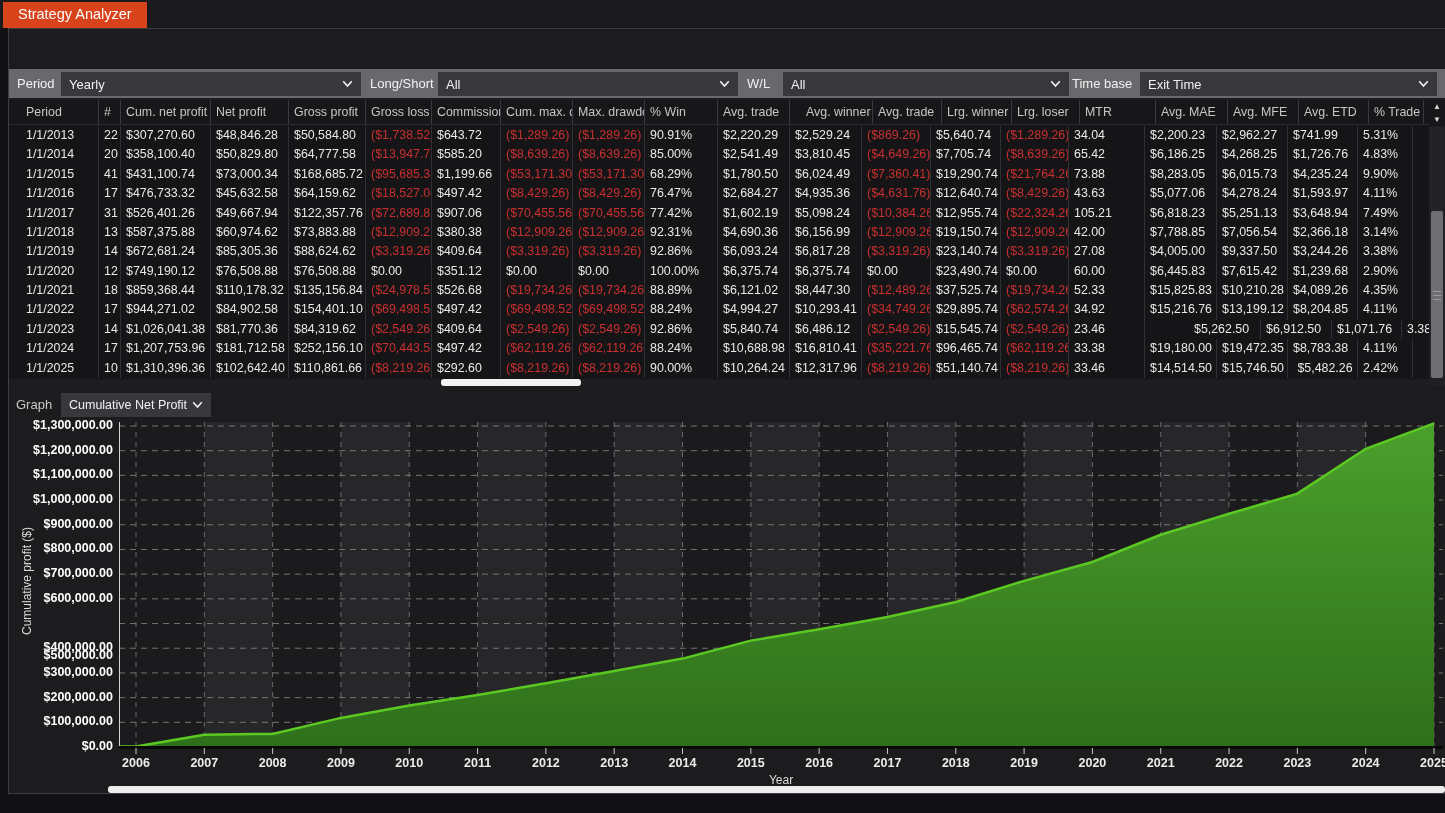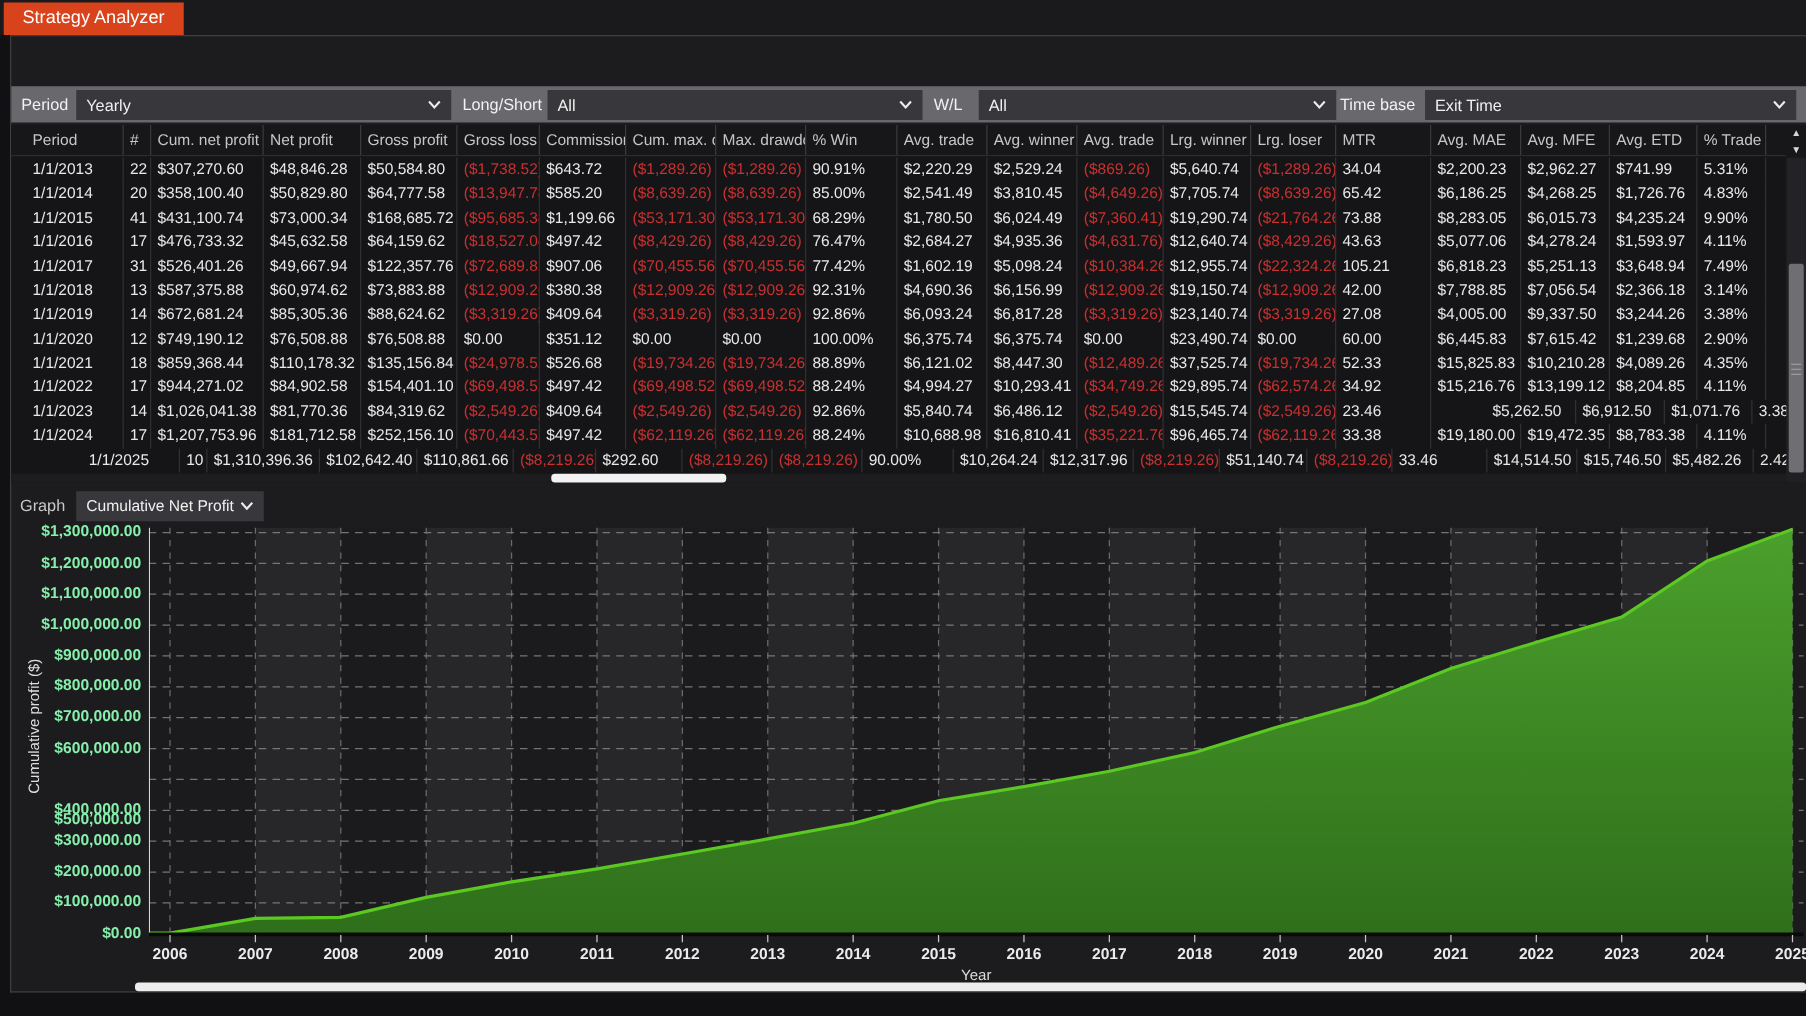--- a/index.html
+++ b/index.html
@@ -59,21 +59,21 @@
   .t-hthumb { position:absolute; left:432px; top:0; width:140px; height:7px; background:#f2f2f2; border-radius:3px; }
 
   
   .graph-row { position:absolute; left:0; top:361px; width:100%; height:30px; }
   .graph-row .lbl { position:absolute; left:7px; top:7px; }
   .dd-graph { left:52px; top:3px; width:150px; font-size:12.5px; }
 
   
   .ychart-label { position:absolute; left:-52px; top:545px; width:140px; color:#dcdcdc; font-size:12px;
                   transform:rotate(-90deg); transform-origin:center; text-align:center; }
-  .ytick { position:absolute; color:#86efac; font-size:12.5px; font-weight:600; width:92px; text-align:right; }
+  .ytick { position:absolute; color:#ffffff; font-size:12.5px; font-weight:600; width:92px; text-align:right; }
   .plot-wrap { position:absolute; left:110px; top:393px; width:1324px; height:332px; }
   .xtick { position:absolute; color:#ececec; font-size:12.5px; font-weight:600; width:64px; text-align:center; top:727px; }
   .xaxis-label { position:absolute; left:110px; top:744px; width:1324px; text-align:center; color:#dcdcdc; font-size:12px; }
   .c-hscroll { position:absolute; left:99px; top:757px; width:1337px; height:7px; background:#1d1d20; }
   .c-hthumb { position:absolute; left:0; top:0; width:100%; height:7px; background:#ededed; border-radius:3px; }
 
   
   .bottom-bar { position:absolute; left:0; top:795px; width:1445px; height:18px; background:#131315;
                 display:flex; align-items:center; }
   .bb-div1 { width:1px; height:14px; background:#3a3a3e; margin-left:26px; }
@@ -131,21 +131,21 @@
           <div class="th" style="width: 22px;">#</div>
           <div class="th" style="width: 90px;">Cum. net profit</div>
           <div class="th" style="width: 78px;">Net profit</div>
           <div class="th" style="width: 77px;">Gross profit</div>
           <div class="th" style="width: 66px;">Gross loss</div>
           <div class="th" style="width: 69px;">Commission</div>
           <div class="th" style="width: 72px;">Cum. max. drawdown</div>
           <div class="th" style="width: 72px;">Max. drawdown</div>
           <div class="th" style="width: 73px;">% Win</div>
           <div class="th" style="width: 72px;">Avg. trade</div>
-          <div class="th" style="width: 72px;">Avg. winner</div>
+          <div class="th" style="width: 72px; margin-left: 11px;">Avg. winner</div>
           <div class="th" style="width: 69px;">Avg. trade</div>
           <div class="th" style="width: 70px;">Lrg. winner</div>
           <div class="th" style="width: 68px;">Lrg. loser</div>
           <div class="th" style="width: 76px;">MTR</div>
           <div class="th" style="width: 72px;">Avg. MAE</div>
           <div class="th" style="width: 71px;">Avg. MFE</div>
           <div class="th" style="width: 70px;">Avg. ETD</div>
           <div class="th" style="width: 55px;">% Trade</div>
         </div>
       <div class="tbody" id="tbody">
@@ -407,39 +407,39 @@
             <div class="td neg" style="width: 69px;">($35,221.76)</div>
             <div class="td" style="width: 70px;">$96,465.74</div>
             <div class="td neg" style="width: 68px;">($62,119.26)</div>
             <div class="td" style="width: 76px;">33.38</div>
             <div class="td" style="width: 72px;">$19,180.00</div>
             <div class="td" style="width: 71px;">$19,472.35</div>
             <div class="td" style="width: 70px;">$8,783.38</div>
             <div class="td" style="width: 55px;">4.11%</div>
           </div>
           <div class="tr">
-            <div class="td" style="width: 78px; margin-left: 45px;">1/1/2025</div>
+            <div class="td" style="width: 78px;">1/1/2025</div>
             <div class="td" style="width: 22px;">10</div>
             <div class="td" style="width: 90px;">$1,310,396.36</div>
             <div class="td" style="width: 78px;">$102,642.40</div>
             <div class="td" style="width: 77px;">$110,861.66</div>
             <div class="td neg" style="width: 66px;">($8,219.26)</div>
             <div class="td" style="width: 69px;">$292.60</div>
             <div class="td neg" style="width: 72px;">($8,219.26)</div>
             <div class="td neg" style="width: 72px;">($8,219.26)</div>
             <div class="td" style="width: 73px;">90.00%</div>
             <div class="td" style="width: 72px;">$10,264.24</div>
             <div class="td" style="width: 72px;">$12,317.96</div>
             <div class="td neg" style="width: 69px;">($8,219.26)</div>
             <div class="td" style="width: 70px;">$51,140.74</div>
             <div class="td neg" style="width: 68px;">($8,219.26)</div>
             <div class="td" style="width: 76px;">33.46</div>
             <div class="td" style="width: 72px;">$14,514.50</div>
             <div class="td" style="width: 71px;">$15,746.50</div>
-            <div class="td" style="width: 70px;">$5,482.26</div>
+            <div class="td" style="width: 70px; text-align: center;">$5,482.26</div>
             <div class="td" style="width: 55px;">2.42%</div>
           </div>
         </div>
       <div class="t-hscroll">
         <div class="t-hthumb"></div>
       </div>
       <div class="vscroll">
         <div class="vs-arrow" style="top:0">▲</div>
         <div class="vs-arrow" style="top:13px">▼</div>
         <div class="vs-track">

